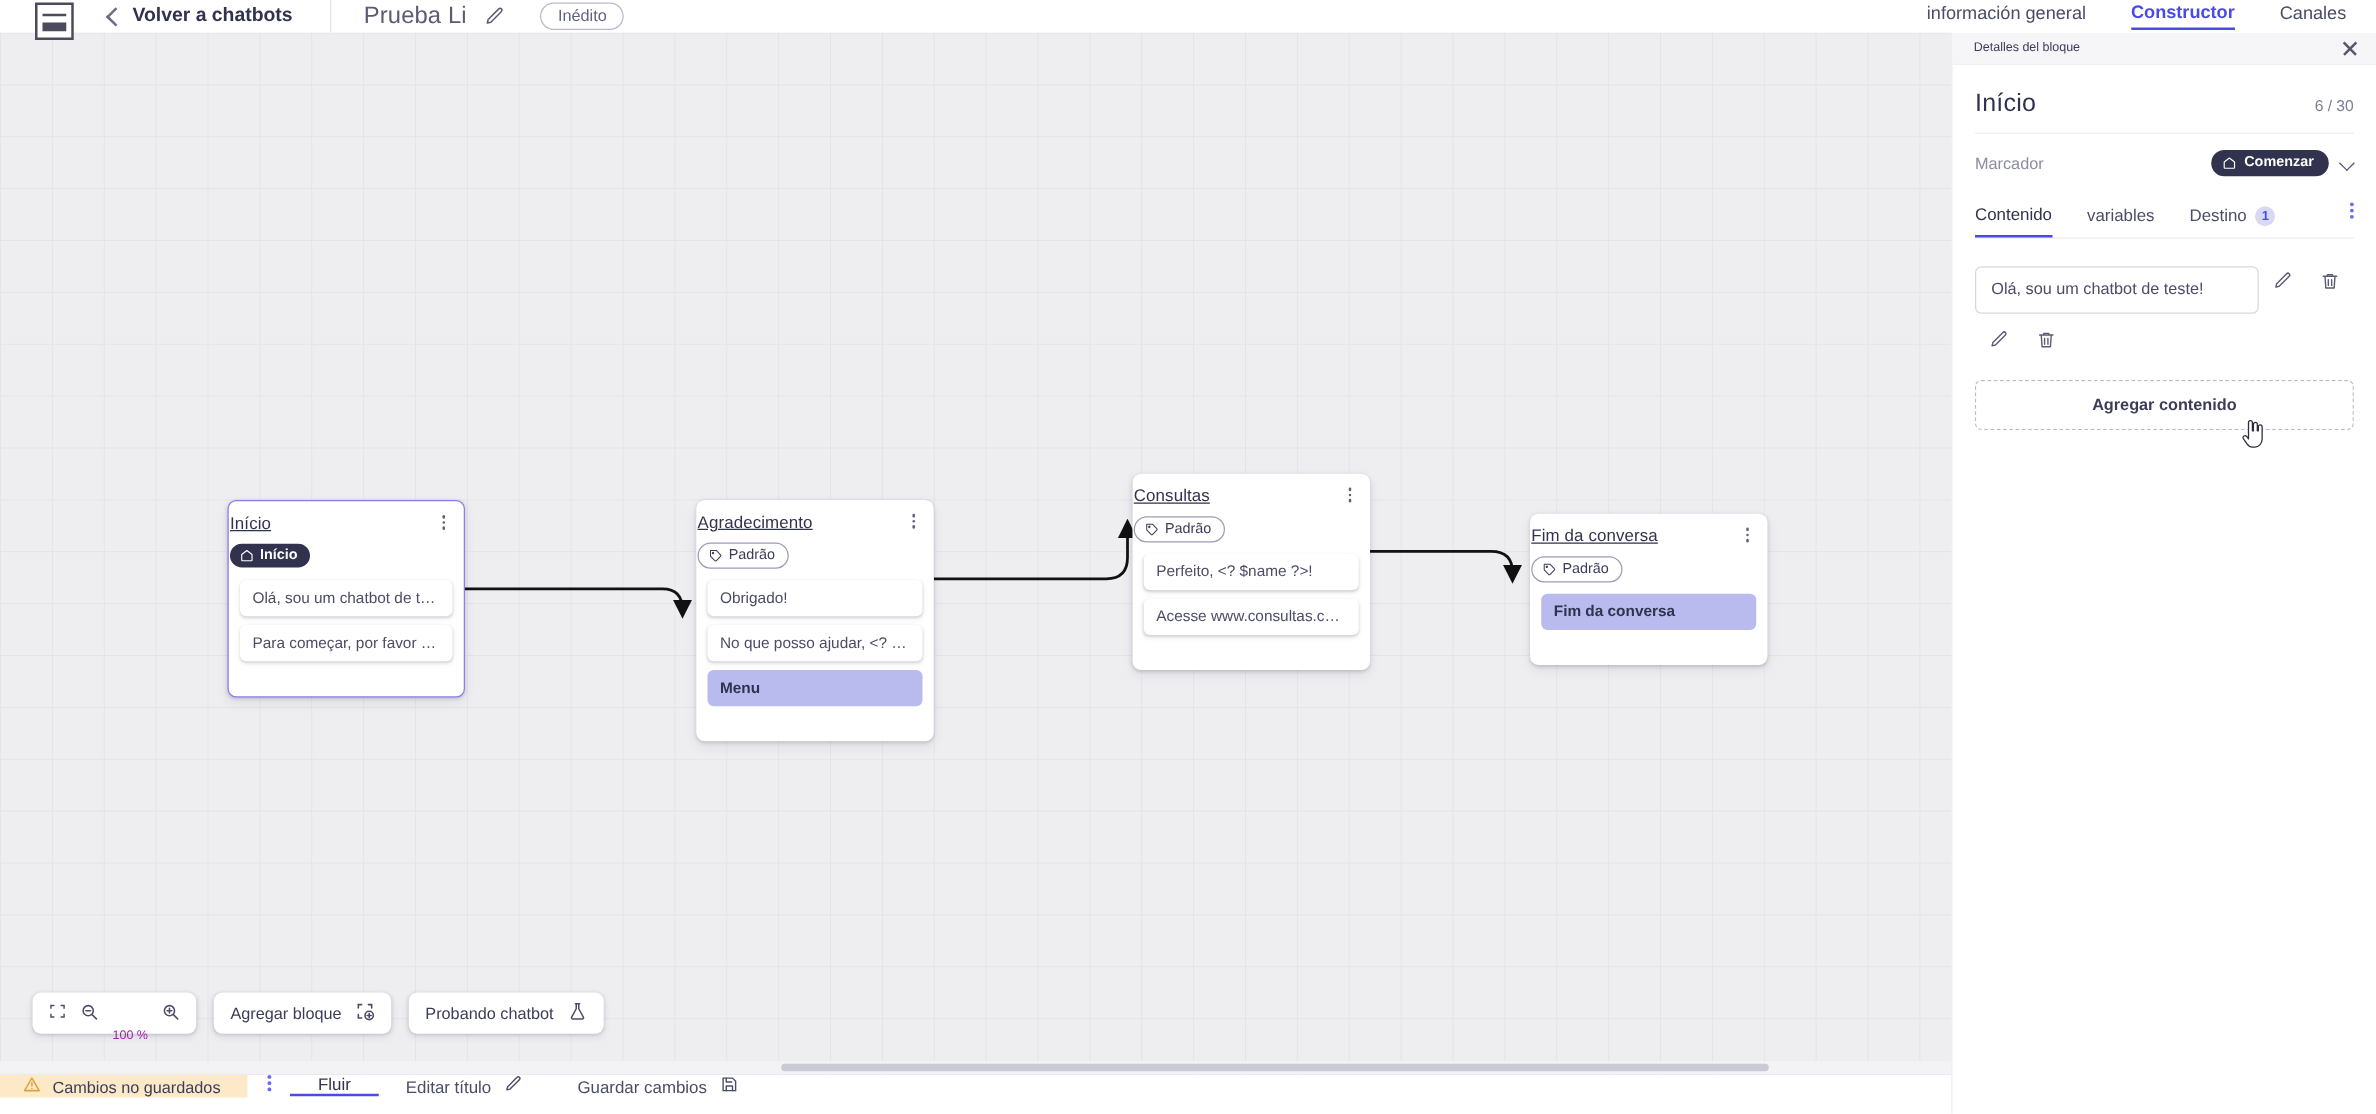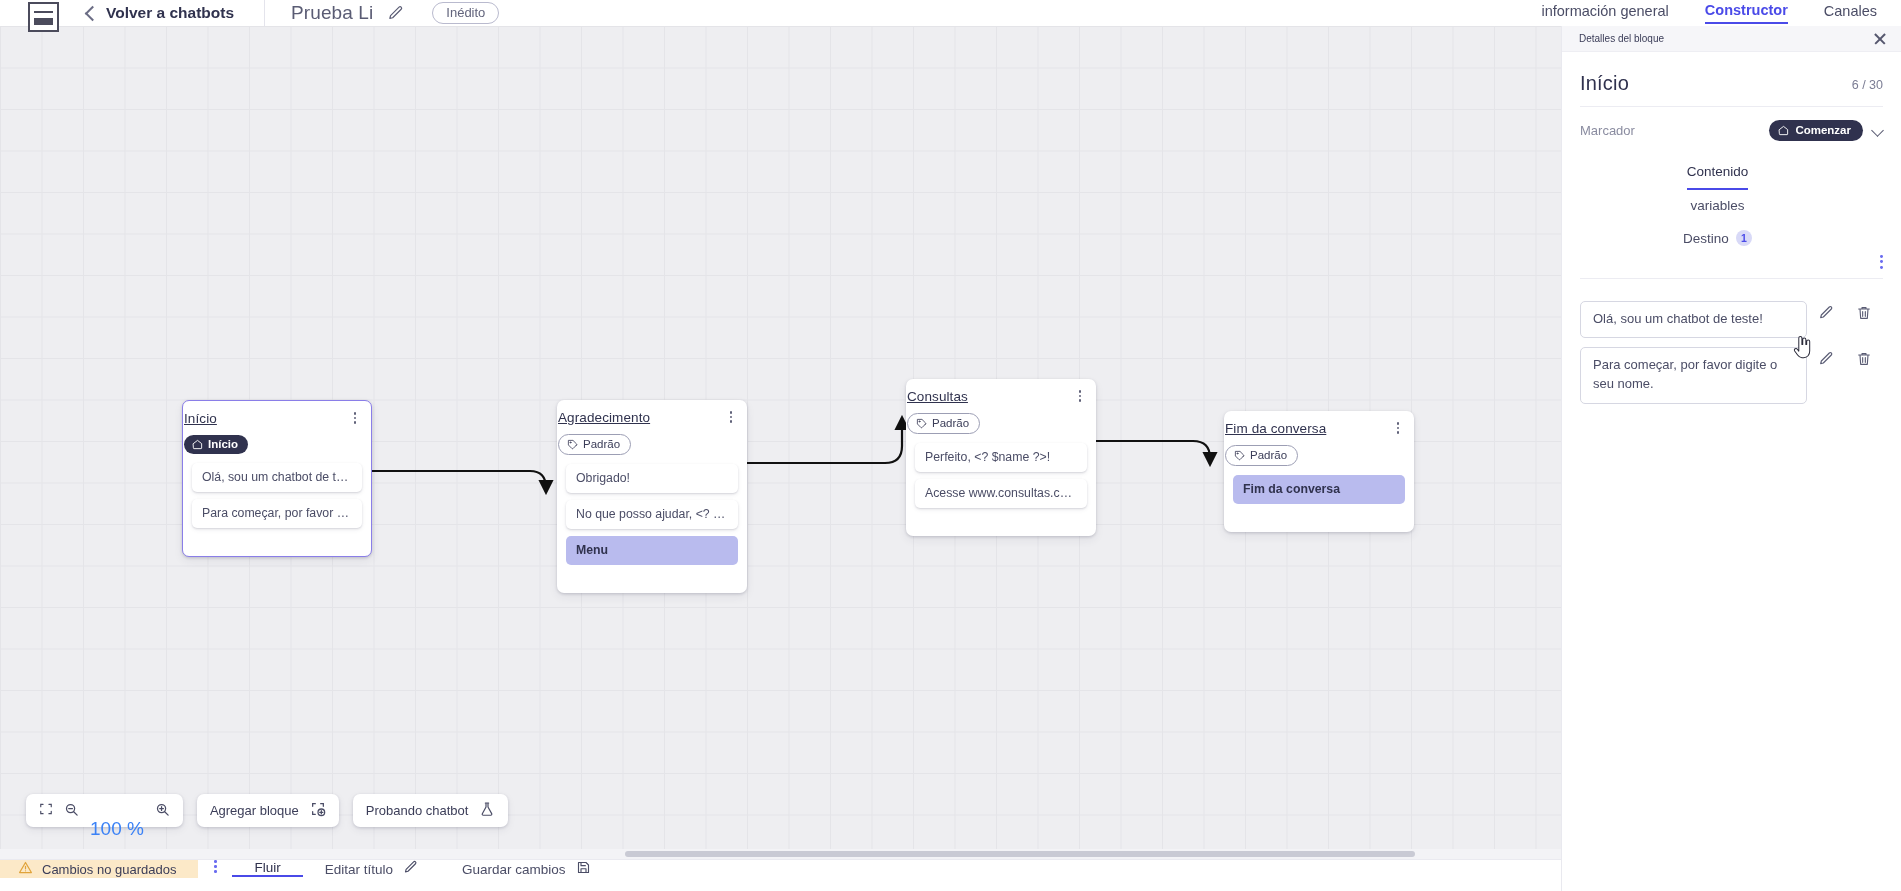--- a/index.html
+++ b/index.html
@@ -114,21 +114,21 @@
   .msg.highlight { background: #b9bbee; color: #30324e; font-weight: 700; box-shadow:none; }
 
   
   .floatbar { position: absolute; left: 26px; bottom: 32px; display:flex; gap: 14px; z-index: 20;}
   .fb-group {
     background:#fff; border-radius: 7px; height: 33px;
     box-shadow: 0 1px 3px rgba(40,40,70,.18), 0 3px 8px rgba(40,40,70,.07);
     display:flex; align-items:center; padding: 0 13px; gap: 11px;
     font-size: 13px; color:#3b3d58; cursor:pointer; white-space:nowrap;
   }
-  .zoomval { font-size: 19px; color: #3b82f6; margin-top: 36px; }
+  .zoomval { font-size: 10px; color: #a21caf; margin-top: 36px; }
 
   
   .hscroll {
     position: absolute; left: 0; bottom: 0; width: 1561px; height: 10px;
     background: #f3f3f6;
   }
   .hscroll-thumb {
     position: absolute; left: 625px; top: 2px; width: 790px; height: 6px;
     background: #c9cad4; border-radius: 4px; cursor: pointer;
   }
@@ -190,21 +190,21 @@
     font-size: 11.5px; font-weight:700; padding: 4px 12px 5px 9px;
     display:inline-flex; align-items:center; gap:6px; cursor:pointer;justify-content:space-between;
   }
   .chev-down { width:11px;height:11px; position:relative; display:inline-block; cursor:pointer;}
   .chev-down::before{
     content:""; position:absolute; left:1px; top:1px; width:8px;height:8px;
     border-right:1.6px solid #55576e;border-bottom:1.6px solid #55576e;transform:rotate(45deg);
   }
   .tabs-row {
     display:flex; align-items:center; border-bottom: 1px solid #ececf2;
-    position: relative; padding-top: 4px; flex-direction: column;
+    position: relative; padding-top: 4px;
   }
   .ptab {
     font-size: 13.5px; color:#4b4d66; padding: 8px 0 9px; margin-right: 28px;
     cursor:pointer; display:flex; align-items:center; gap:7px; white-space:nowrap;
   }
   .ptab.active { color:#30324e; border-bottom: 2.5px solid #4a4ae8; }
   .badge-num {
     background:#d8d9f7; color:#4a4ae8; border-radius:50%;
     width:16px;height:16px; display:inline-flex;align-items:center;justify-content:center;
     font-size:10.5px; font-weight:700;
@@ -499,37 +499,37 @@
             </span>
             <span class="act-btn">
               <svg width="16" height="16" viewBox="0 0 24 24" fill="none" stroke="#5a5c74" stroke-width="1.7" stroke-linecap="round" stroke-linejoin="round">
                   <path d="M4 6h16M9 6V4h6v2M6 6l1 14h10l1-14"></path>
                   <path d="M10 10v7M14 10v7"></path>
                 </svg>
             </span>
           </div>
         </div>
         <div class="content-row">
-          <div class="content-box">Para começar, por favor digite o seu nome.</div>
           <div class="row-actions">
             <span class="act-btn">
               <svg width="16" height="16" viewBox="0 0 24 24" fill="none" stroke="#5a5c74" stroke-width="1.7" stroke-linecap="round" stroke-linejoin="round">
                   <path d="M17 3a2.1 2.1 0 0 1 3 3L8 18l-4 1 1-4Z"></path>
                 </svg>
             </span>
             <span class="act-btn">
               <svg width="16" height="16" viewBox="0 0 24 24" fill="none" stroke="#5a5c74" stroke-width="1.7" stroke-linecap="round" stroke-linejoin="round">
                   <path d="M4 6h16M9 6V4h6v2M6 6l1 14h10l1-14"></path>
                   <path d="M10 10v7M14 10v7"></path>
                 </svg>
             </span>
           </div>
         </div>
       </div>
 
+      <div class="add-content">Agregar contenido</div>
     </div>
   </div>
 
   <div class="cursor">
     <svg width="22" height="26" viewBox="0 0 24 28" fill="#ffffff" stroke="#2b2b3a" stroke-width="1.1" stroke-linejoin="round">
       <path d="M8.5 3.2c0-1 .8-1.7 1.7-1.7s1.7.7 1.7 1.7v7.1h.9V4.7c0-1 .8-1.7 1.7-1.7s1.7.7 1.7 1.7v5.6h.9V6.9c0-1 .8-1.7 1.7-1.7s1.6.7 1.6 1.7v10.4c0 4-2.5 7.3-6.5 7.3h-2c-2.2 0-3.3-.9-4.7-2.9L4 17.2c-.6-.9-.3-1.9.5-2.4.8-.5 1.8-.3 2.4.5l1.6 2.1V3.2Z"></path>
     </svg>
   </div>
 
 </div>

